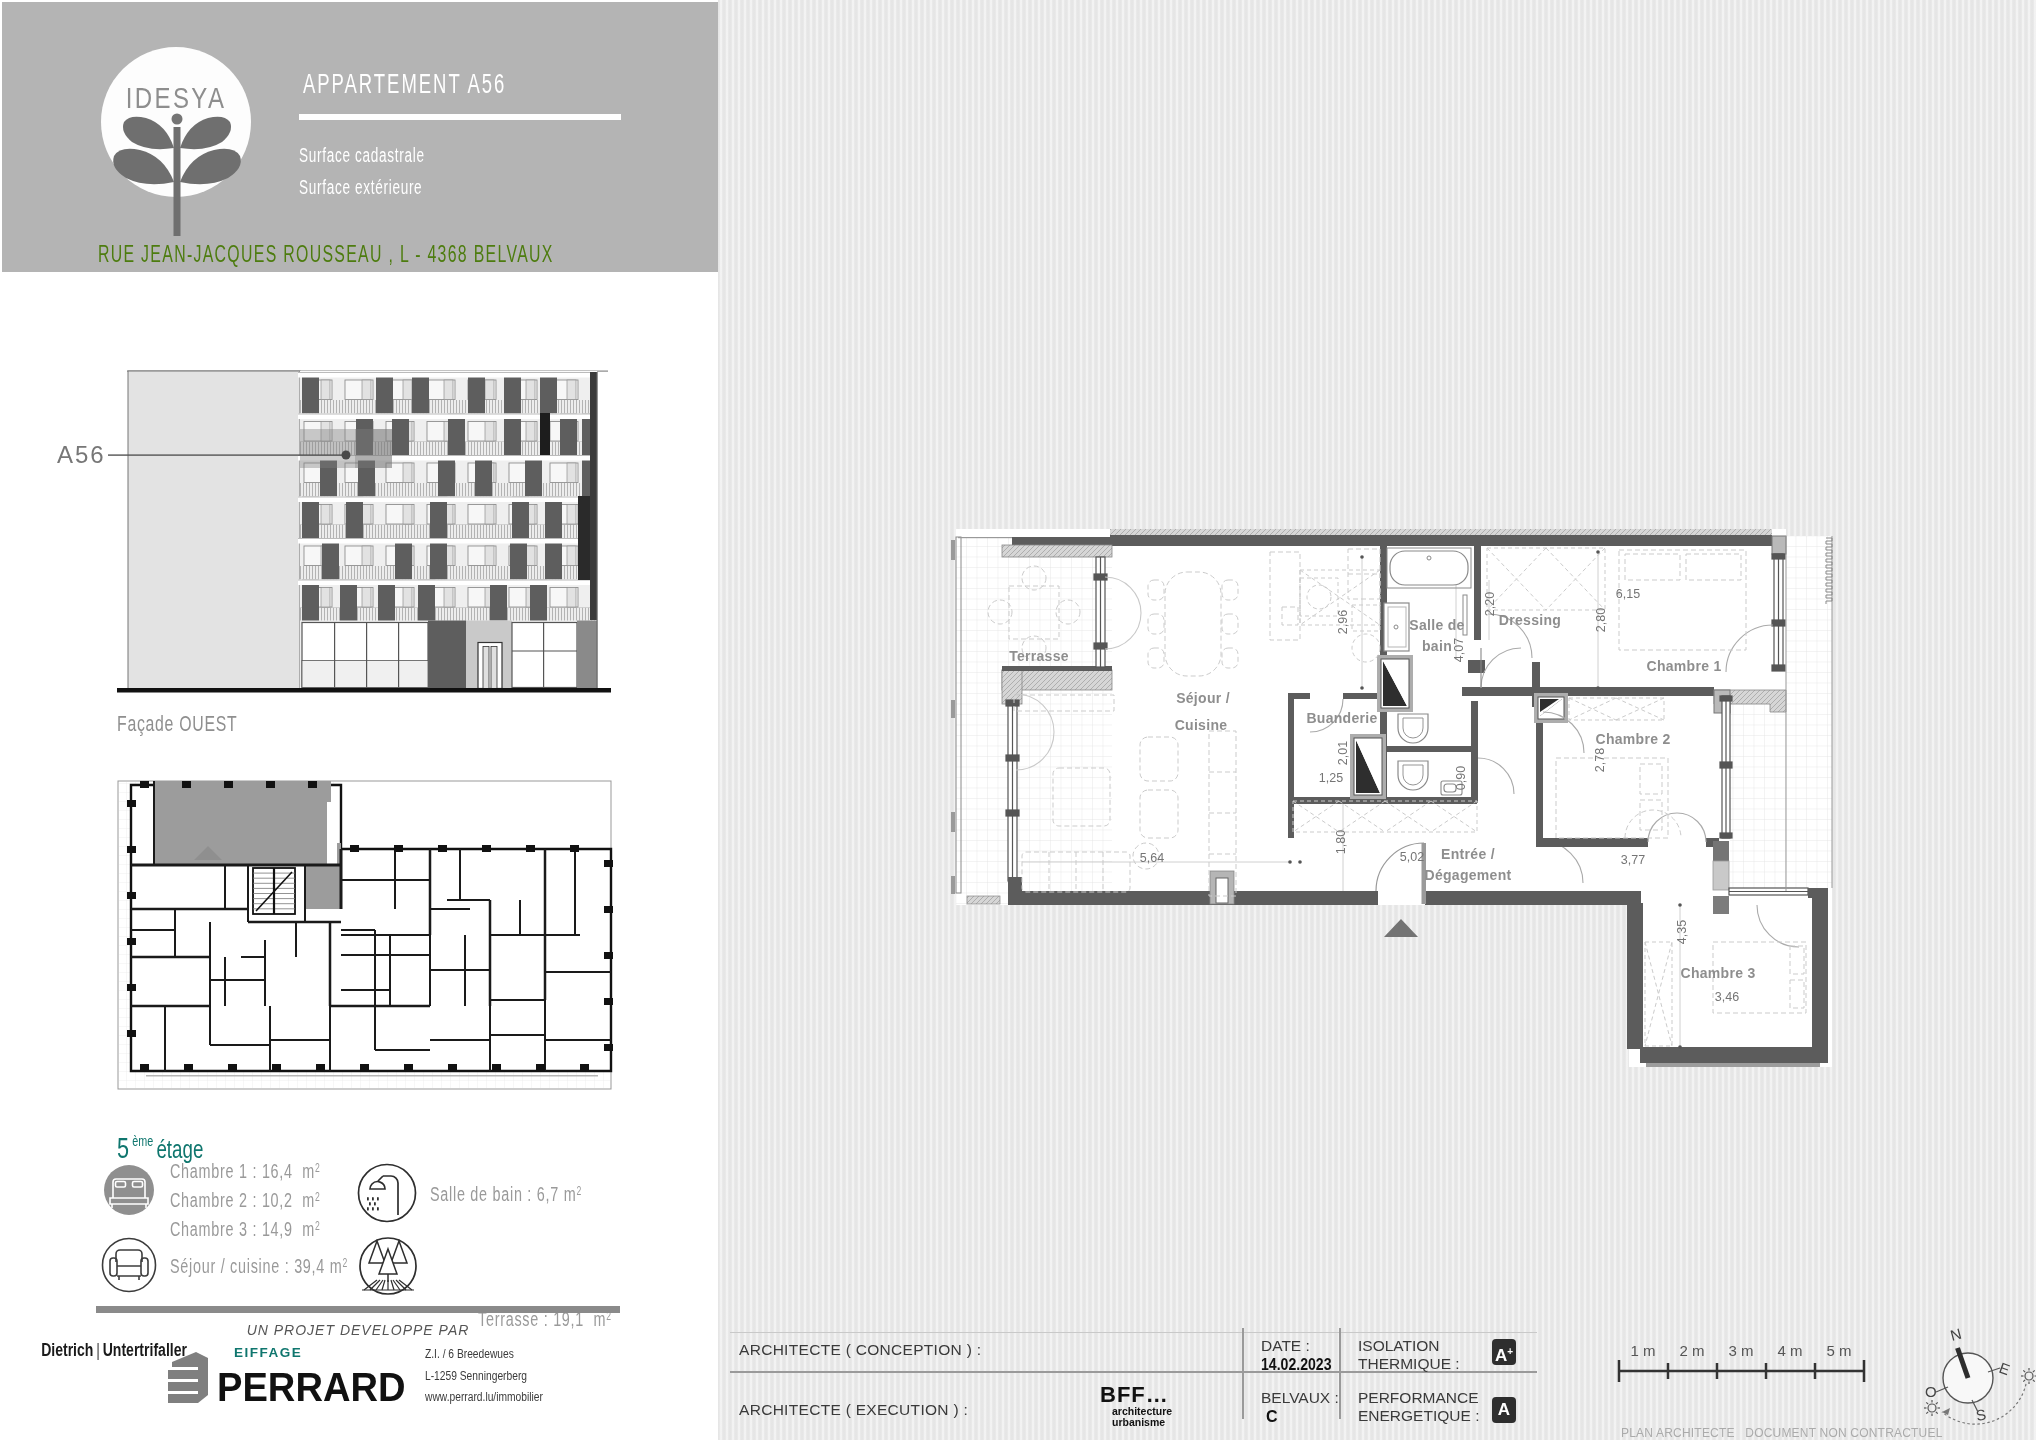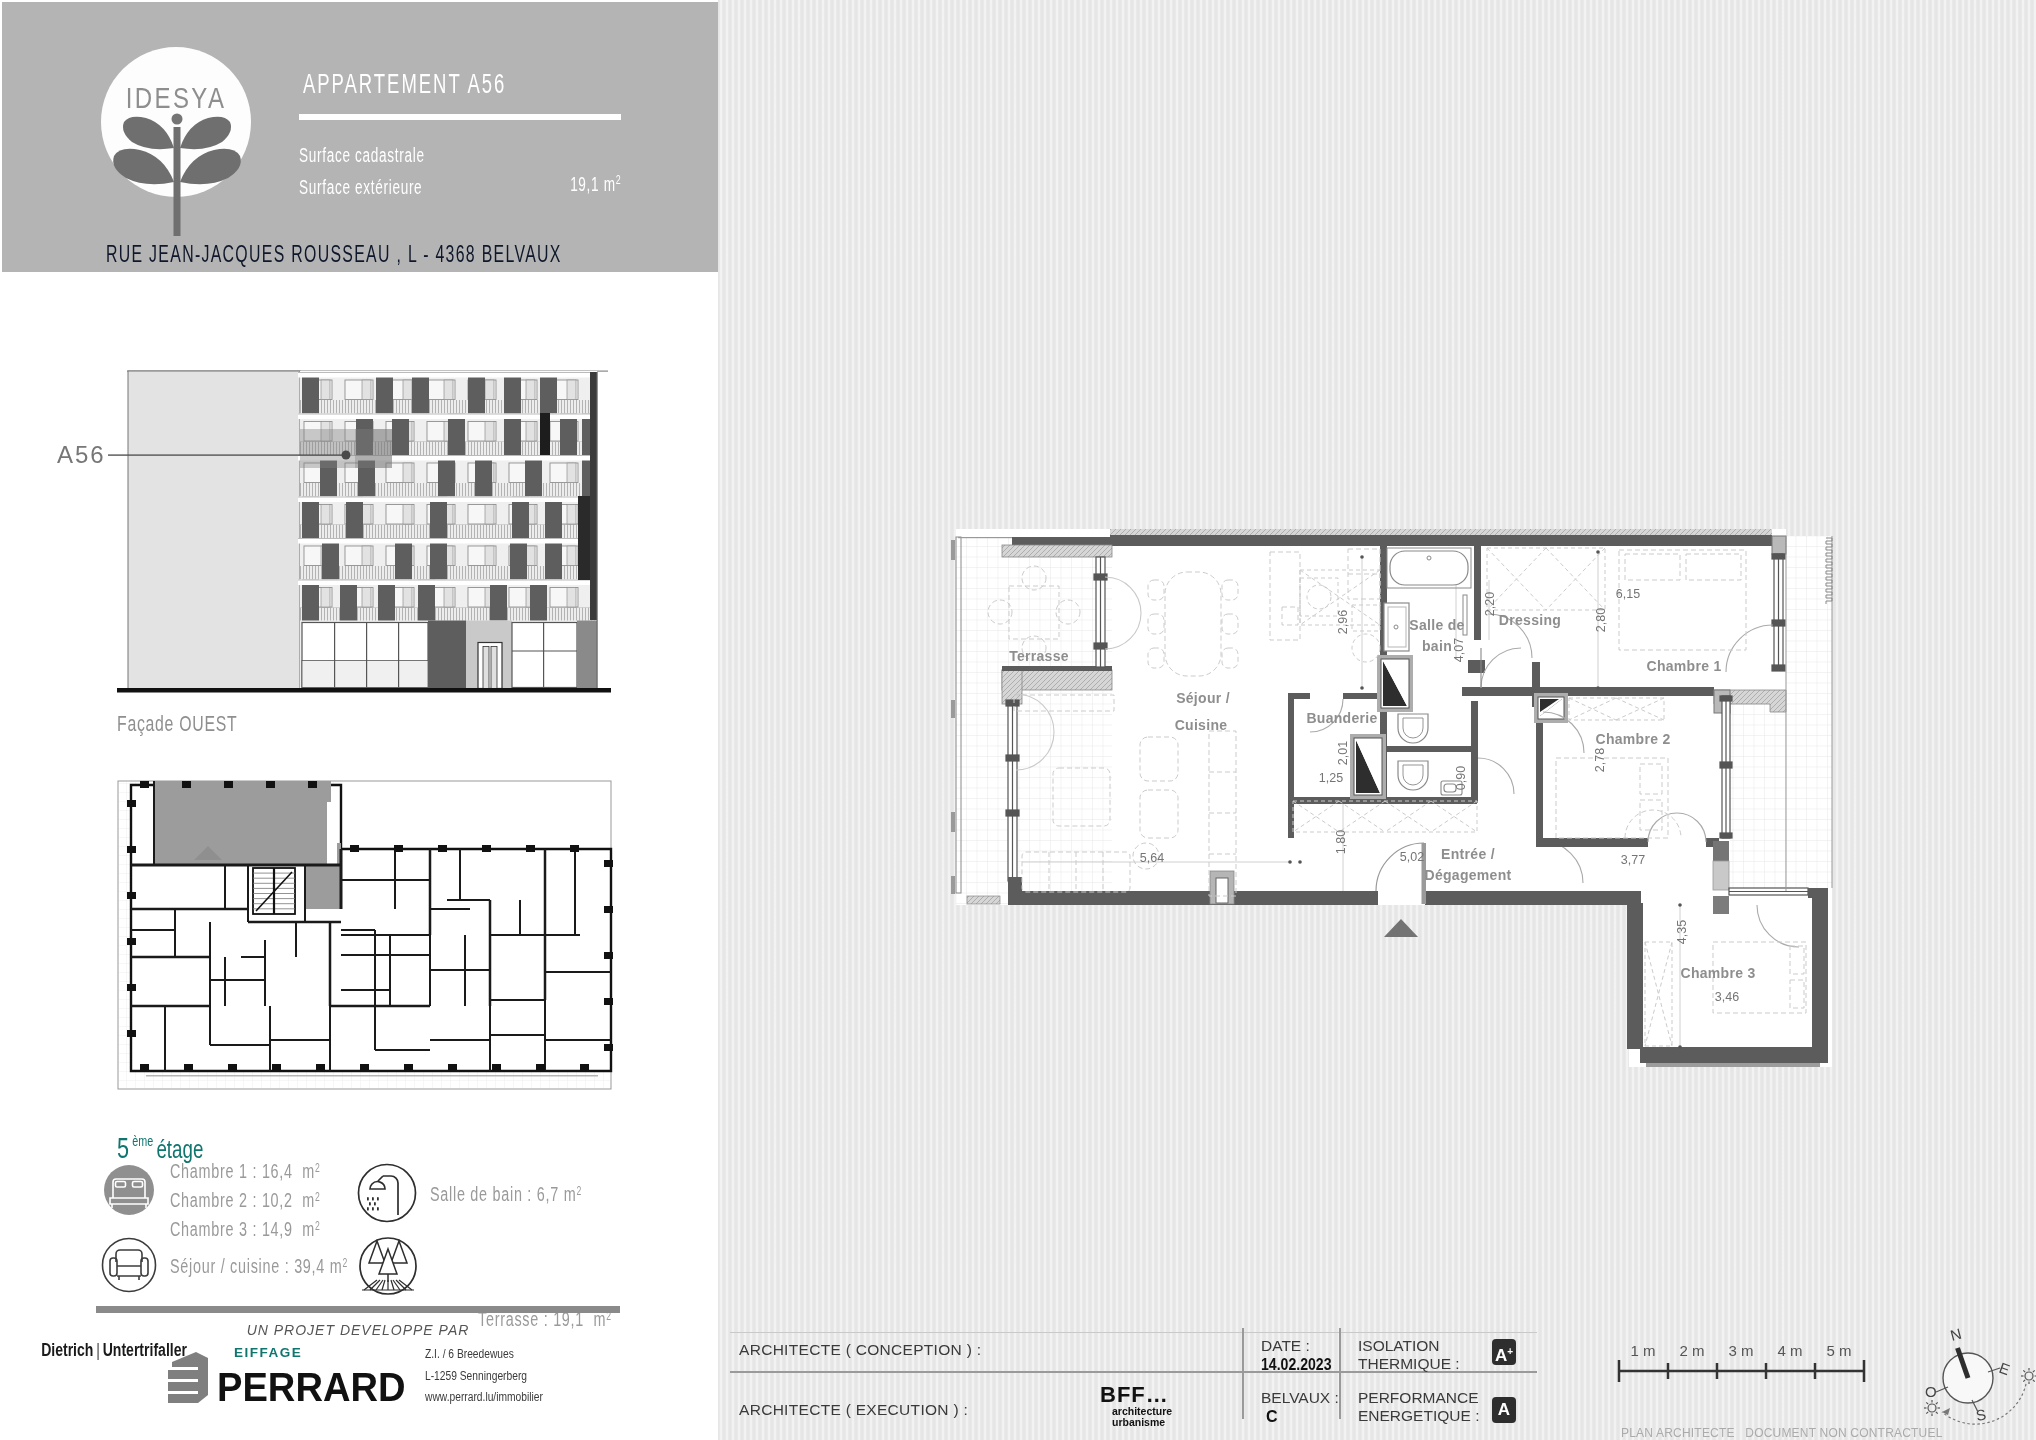--- a/index.html
+++ b/index.html
@@ -25,23 +25,22 @@
   <path d="M180,182 Q190,156 214,150 Q234,146 240,156 Q244,168 228,178 Q208,188 180,182 Z" fill="#6f6f6f"></path>
 </svg>
 
 <div class="abs" style="left:303px;top:68px;color:#fff;font-size:28px;"><span style="display:inline-block;transform:scaleX(0.66);transform-origin:0 0;white-space:nowrap;letter-spacing:3px;">APPARTEMENT A56</span></div>
 
 <div class="abs" style="left:299px;top:114px;width:322px;height:6px;background:#fff;"></div>
 
 <div class="abs" style="left:299px;top:144px;color:#fff;font-size:20px;"><span style="display:inline-block;transform:scaleX(0.68);transform-origin:0 0;white-space:nowrap;letter-spacing:1px;">Surface cadastrale</span></div>
 
 <div class="abs" style="left:299px;top:176px;color:#fff;font-size:20px;"><span style="display:inline-block;transform:scaleX(0.68);transform-origin:0 0;white-space:nowrap;letter-spacing:1px;">Surface extérieure</span></div>
-<div class="abs" style="left:0px;top:172px;width:621px;text-align:right;color:#fff;font-size:20px;"><span class="condr" style="letter-spacing:1px;transform:scaleX(0.68);">19,1 m<span style="font-size:13px;vertical-align:7px;">2</span></span></div>
-
-<div class="abs" style="left:98px;top:240px;color:#0f172a;font-size:24px;margin-left:8px;"><span style="display:inline-block;transform:scaleX(0.66);transform-origin:0 0;white-space:nowrap;letter-spacing:2px;">RUE JEAN-JACQUES ROUSSEAU , L - 4368 BELVAUX</span></div>
+
+<div class="abs" style="left:98px;top:240px;color:#4d7c0f;font-size:24px;"><span style="display:inline-block;transform:scaleX(0.66);transform-origin:0 0;white-space:nowrap;letter-spacing:2px;">RUE JEAN-JACQUES ROUSSEAU , L - 4368 BELVAUX</span></div>
 
 <svg class="abs" style="left:40px;top:360px;" width="600" height="380" viewBox="40 360 600 380">
 <defs>
 <pattern id="rail" width="3" height="12" patternUnits="userSpaceOnUse">
           <rect width="3" height="12" fill="#ededed"></rect>
           <rect x="0" width="1" height="12" fill="#b3b3b3"></rect>
         </pattern>
 <pattern id="grid10" width="10.5" height="10.5" patternUnits="userSpaceOnUse">
           <path d="M10.5 0H0V10.5" fill="none" stroke="#e0e0e0" stroke-width="1"></path>
         </pattern>

